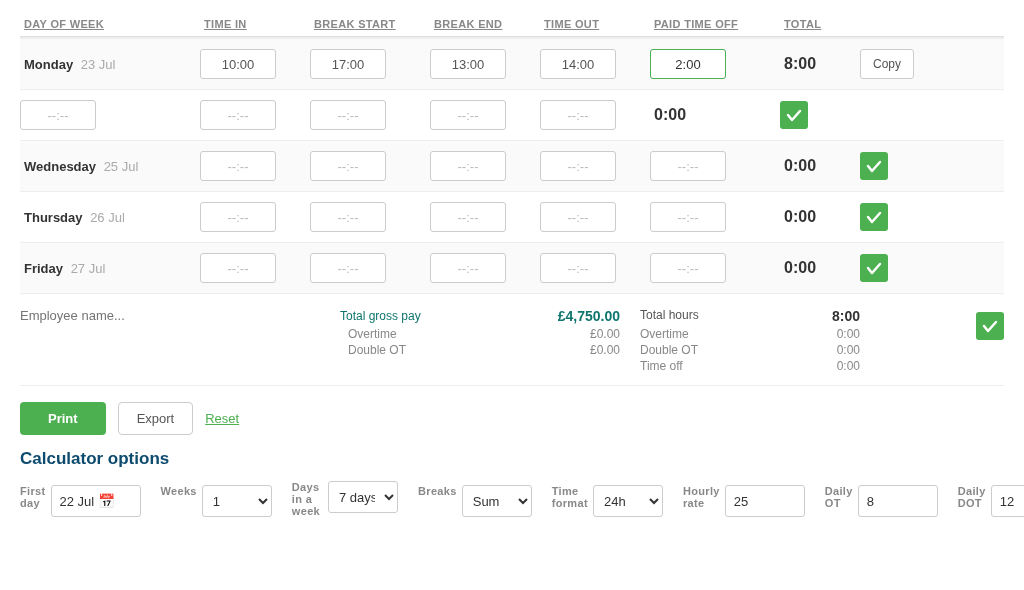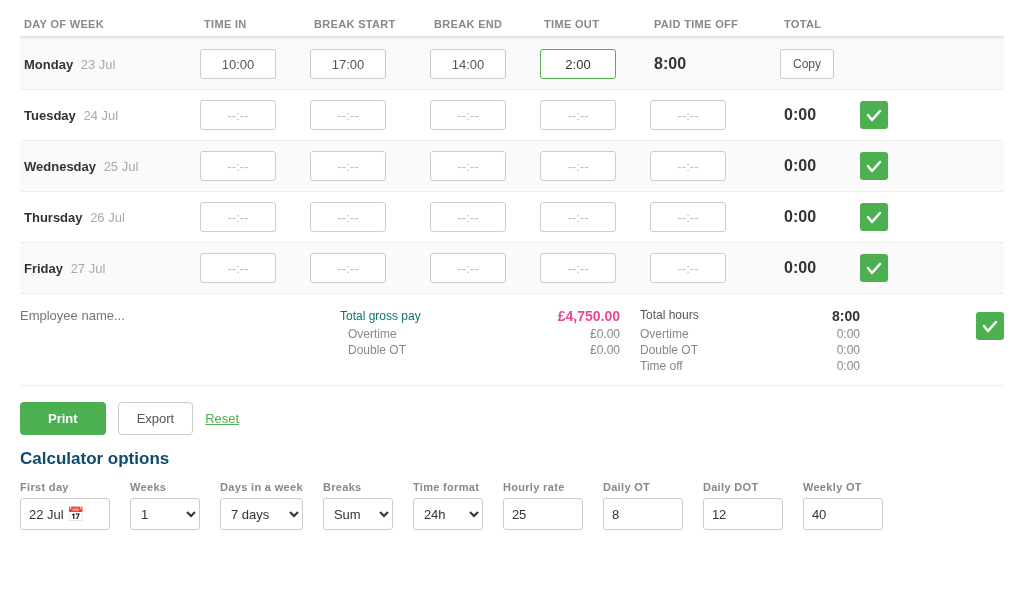--- a/index.html
+++ b/index.html
@@ -19,20 +19,21 @@
     
     .header-row {
       display: grid;
       grid-template-columns: 180px 110px 120px 110px 110px 130px 80px 80px;
       padding: 8px 0 6px 0;
       border-bottom: 1px solid #ddd;
       color: #888;
       font-size: 11px;
       font-weight: 600;
       letter-spacing: 0.03em;
+      text-decoration: underline;
     }
     .header-row .col { padding: 0 4px; }
 
     
     .time-row {
       display: grid;
       grid-template-columns: 180px 110px 120px 110px 110px 130px 80px 80px;
       align-items: center;
       padding: 10px 0;
       border-bottom: 1px solid #eee;
@@ -119,21 +120,21 @@
       flex: 0 0 280px;
       font-size: 12px;
     }
     .pay-summary .pay-row {
       display: flex;
       justify-content: space-between;
       margin-bottom: 3px;
       align-items: center;
     }
     .pay-summary .pay-row .pay-label { color: #0f766e; }
-    .pay-summary .pay-row .pay-value { font-weight: 600; color: #ec4899; }
+    .pay-summary .pay-row .pay-value { font-weight: 600; color: #0f766e; }
     .pay-summary .pay-row .pay-value.main { font-size: 14px; font-weight: 700; }
     .pay-summary .sub-row {
       display: flex;
       justify-content: space-between;
       margin-bottom: 2px;
     }
     .pay-summary .sub-row .sub-label { color: #888; padding-left: 8px; }
     .pay-summary .sub-row .sub-value { color: #888; }
 
     .hours-summary {
@@ -206,21 +207,21 @@
       margin-bottom: 12px;
     }
     .calc-options {
       display: flex;
       gap: 20px;
       align-items: flex-end;
       padding-bottom: 10px;
     }
     .calc-field {
       display: flex;
-      flex-direction: column;
+      flex-direction: row;
       gap: 5px;
     }
     .calc-field label {
       font-size: 11px;
       color: #888;
       font-weight: 600;
       letter-spacing: 0.03em;
     }
     .calc-field select {
       height: 32px;
@@ -285,35 +286,35 @@
       <div class="day-label">
         <strong>Monday</strong> <span>23 Jul</span>
       </div>
       <div>
         <input class="time-input " type="text" value="10:00" style="">
       </div>
       <div>
         <input class="time-input " type="text" value="17:00" style="">
       </div>
       <div>
+        <input class="time-input " type="text" value="13:00" style="">
+      </div>
+      <div>
         <input class="time-input " type="text" value="14:00" style="">
       </div>
       <div>
         <input class="time-input highlighted " type="text" value="2:00" style="">
       </div>
       <div class="total-cell">8:00</div>
       <div>
         <button class="copy-btn">Copy</button>
         
       </div>
     </div>
       <div class="time-row">
-      <div class="day-label">
-        <strong>Tuesday</strong> <span>24 Jul</span>
-      </div>
       <div>
         <input class="time-input empty" type="text" value="--:--" style="">
       </div>
       <div>
         <input class="time-input empty" type="text" value="--:--" style="">
       </div>
       <div>
         <input class="time-input empty" type="text" value="--:--" style="">
       </div>
       <div>

